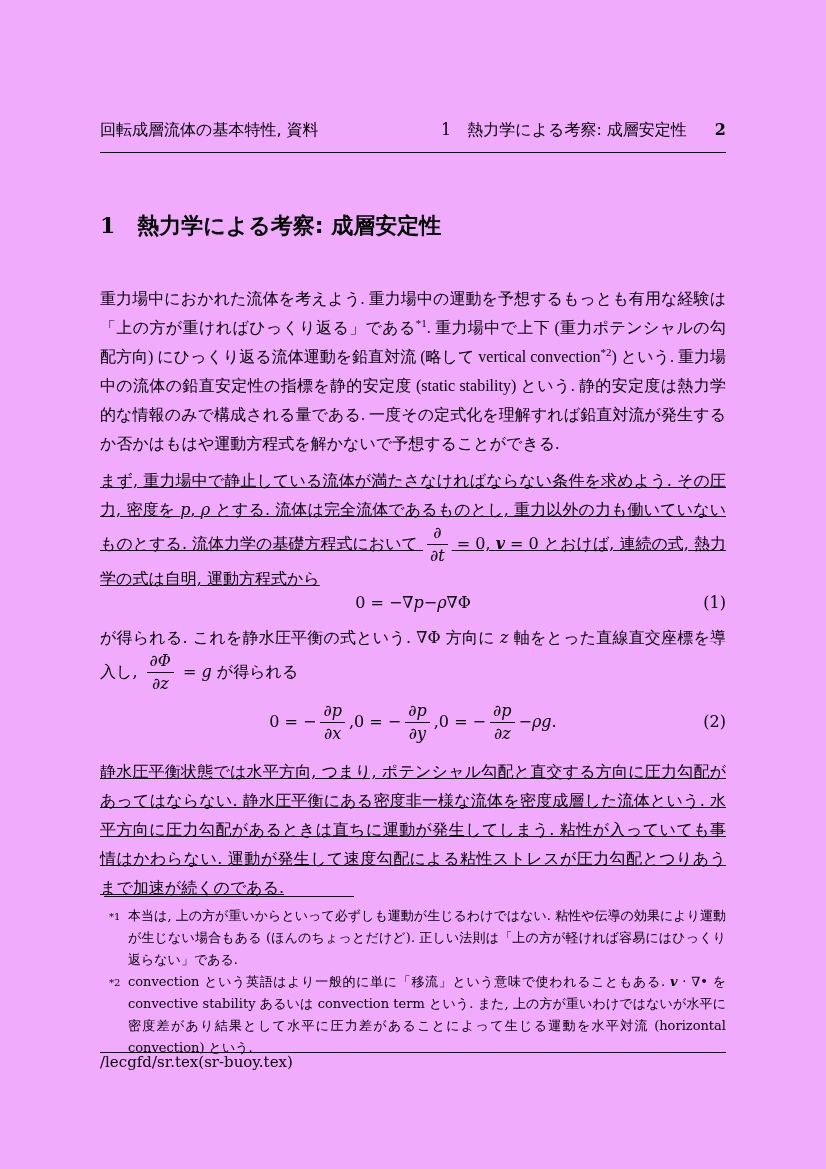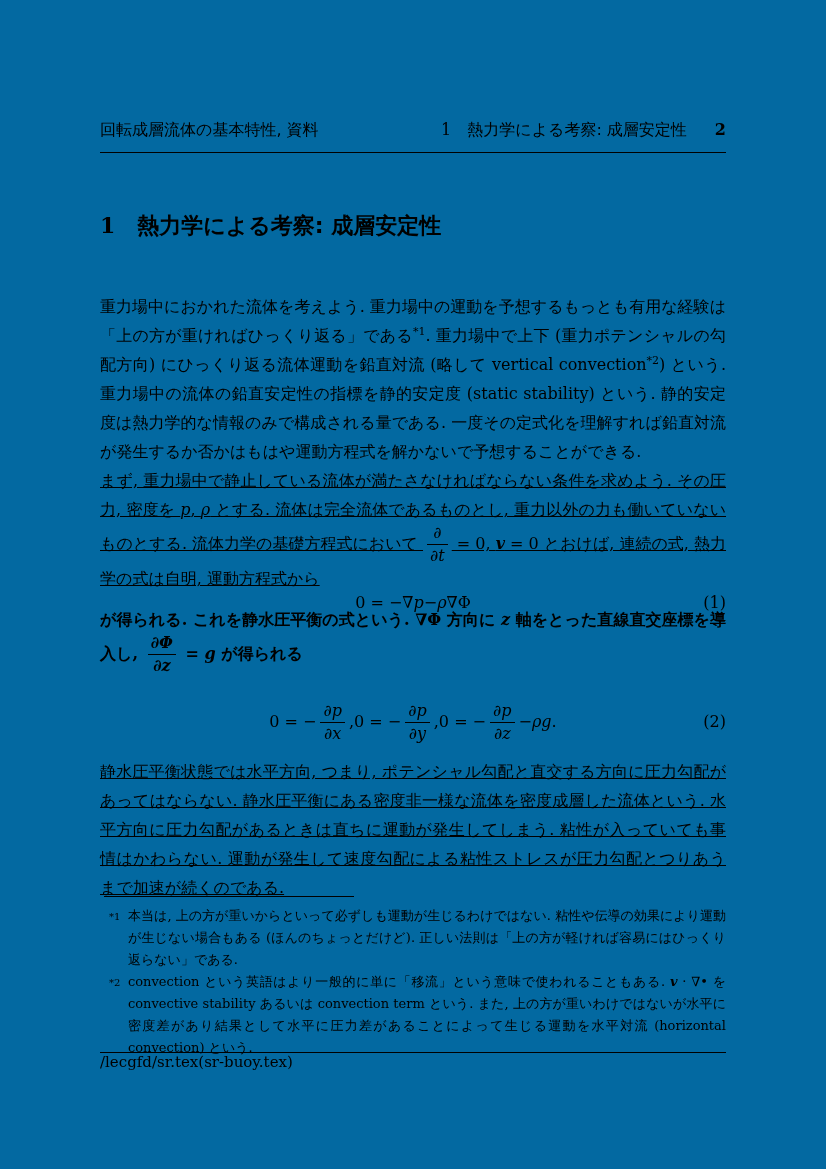--- a/index.html
+++ b/index.html
@@ -1,20 +1,20 @@
 <!DOCTYPE html>
 <html><head>
 <meta charset="utf-8">
 <style>
   html, body { margin: 0; padding: 0; background: #ffffff; }
   .page {
     position: relative;
     width: 826px;
     height: 1169px;
-    background: #0369a1;
+    background: #f0abfc;
     color: #000000;
     font-family: "DejaVu Serif", "Liberation Serif", serif;
     overflow: hidden;
   }
 
   
   .running-head {
     position: absolute;
     left: 100px;
     right: 100px;
@@ -53,23 +53,23 @@
   
   .body-text {
     position: absolute;
     left: 100px;
     width: 626px;
     margin: 0;
     font-size: 16px;
     line-height: 29px;
     text-align: justify;
   }
-  .para1 { top: 292px; }
+  .para1 { top: 284px; font-family: Liberation Serif, serif; }
   .para2 { top: 466px; text-decoration: underline; }
-  .para3 { top: 605px; font-weight: bold; }
+  .para3 { top: 623px; }
   .para4 { top: 757px; text-decoration: underline; }
 
   .mi { font-style: italic; }
   .vec { font-style: italic; font-weight: bold; }
   sup.fnref { font-size: 11px; line-height: 0; }
 
   
   .frac {
     display: inline-flex;
     flex-direction: column;

